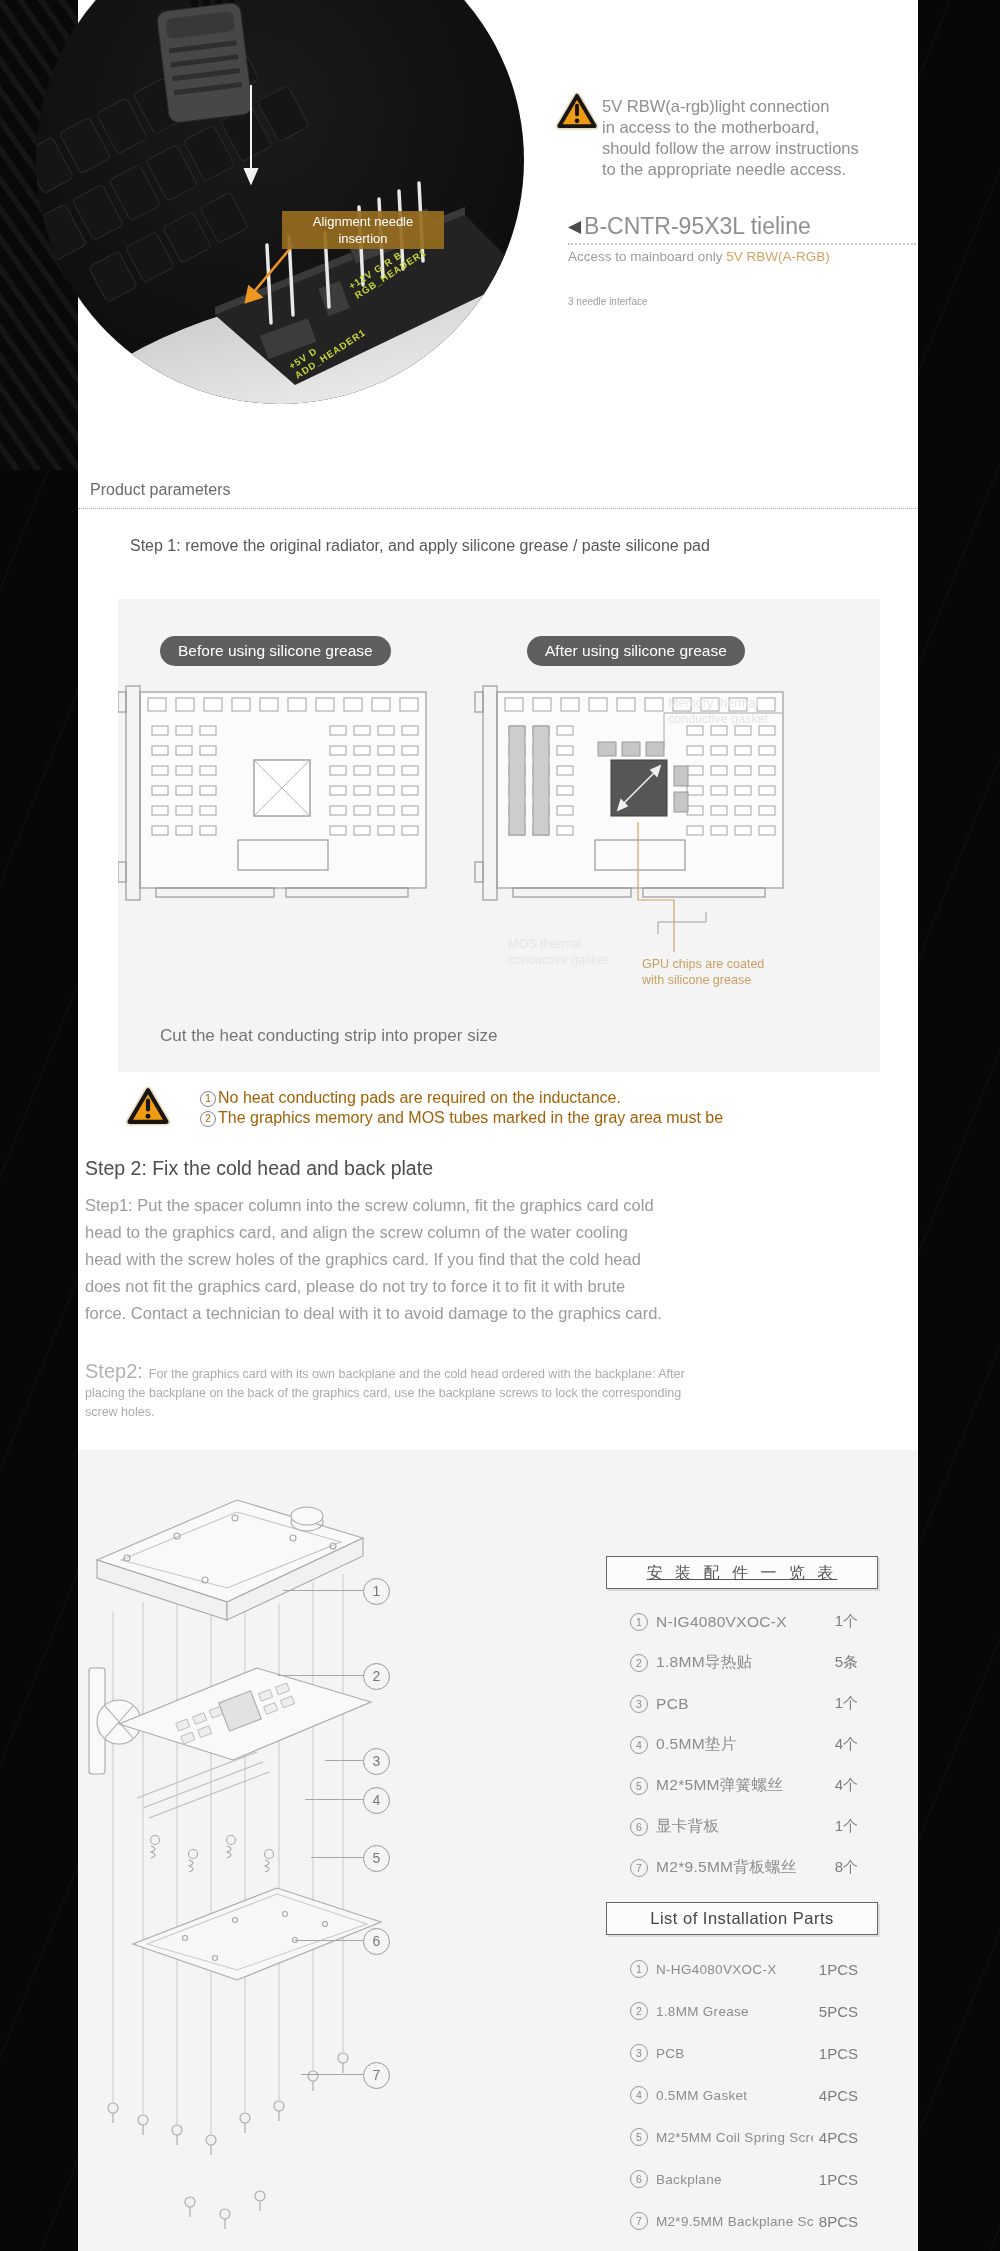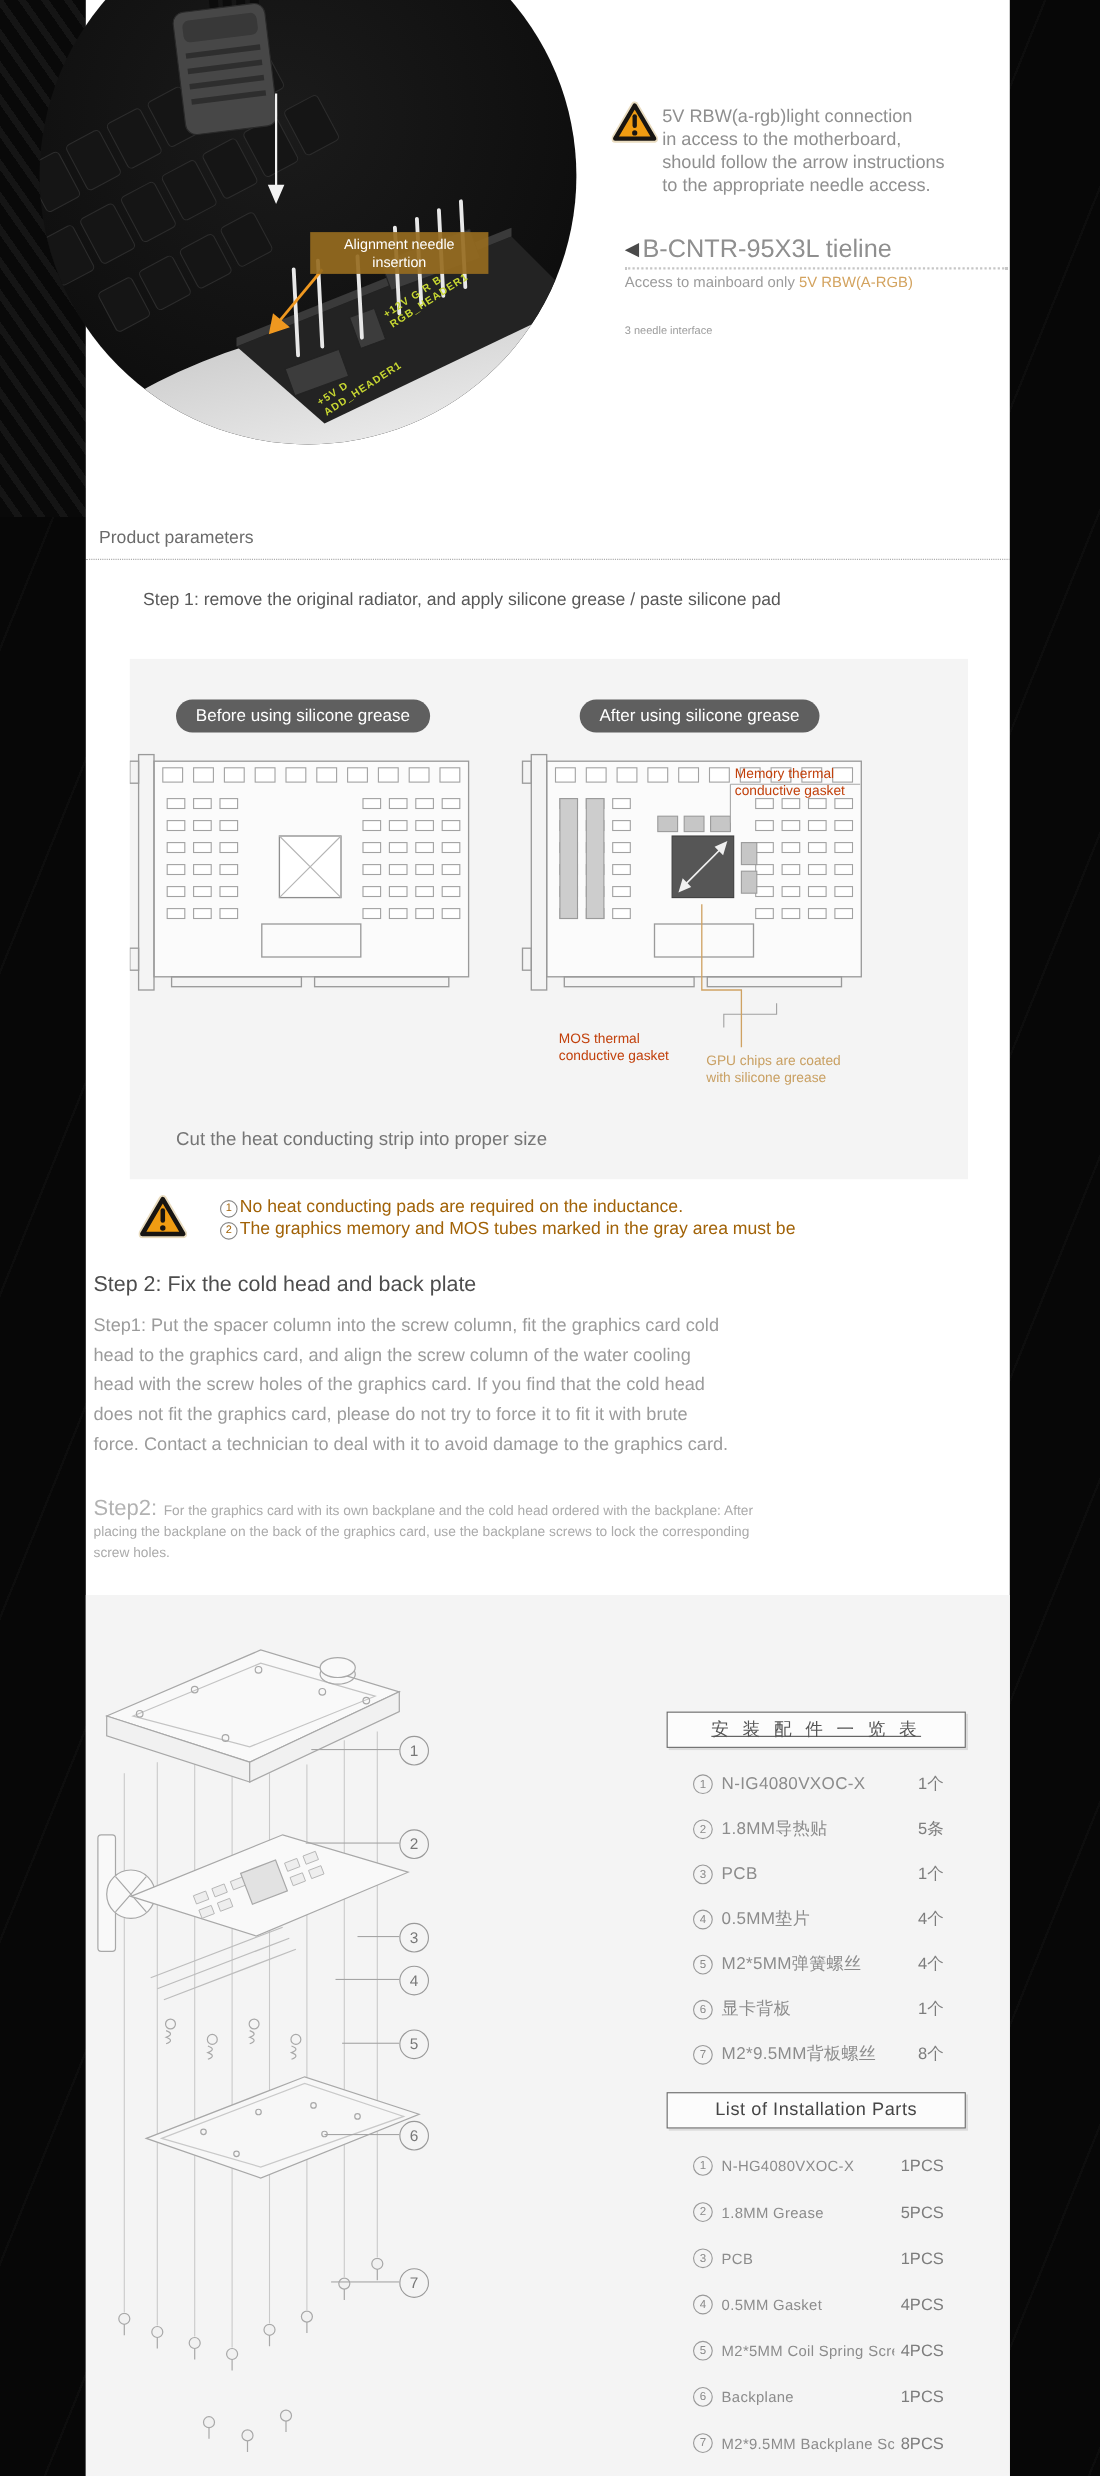--- a/index.html
+++ b/index.html
@@ -32,21 +32,21 @@
   .product-params{left:90px;top:481px;font-size:16px;color:#6b6b6b;z-index:3;}
   .pp-line{left:78px;top:508px;width:840px;border-top:1px dotted #ababab;z-index:3;}
   .step1-heading{left:130px;top:537px;font-size:16px;color:#585858;z-index:3;}
   
   .panel1{left:118px;top:599px;width:762px;height:473px;background:#f4f4f4;z-index:2;}
   .pill{z-index:3;background:#5f5f5f;color:#fff;font-size:15.5px;height:30px;line-height:30px;
     padding:0 18px;border-radius:16px;white-space:nowrap;}
   .pill-before{left:160px;top:636px;}
   .pill-after{left:527px;top:636px;}
   .diagram-svg{left:118px;top:600px;width:762px;height:472px;z-index:2;}
-  .dlabel{z-index:3;font-size:12.5px;line-height:16px;color:#c2410c;}
+  .dlabel{z-index:3;font-size:12.5px;line-height:16px;color:#e5e5e5;}
   .dlabel-mem{left:668px;top:695px;}
   .dlabel-mos{left:508px;top:936px;}
   .dlabel-gpu{left:642px;top:956px;color:#c9a063;}
   .clean-line{left:160px;top:997px;font-size:17px;color:#757575;z-index:3;width:424px;
     border-bottom:1px dotted #bdbdbd;padding-bottom:3px;}
   .clean-arrow{color:#4f4f4f;font-family:"DejaVu Sans",sans-serif;font-size:15px;}
   .cut-line{left:160px;top:1026px;font-size:17px;color:#757575;z-index:3;}
   
   .warn-mid{left:126px;top:1086px;z-index:3;}
   .warn-mid .warn-icon{width:44px;height:40px;}

